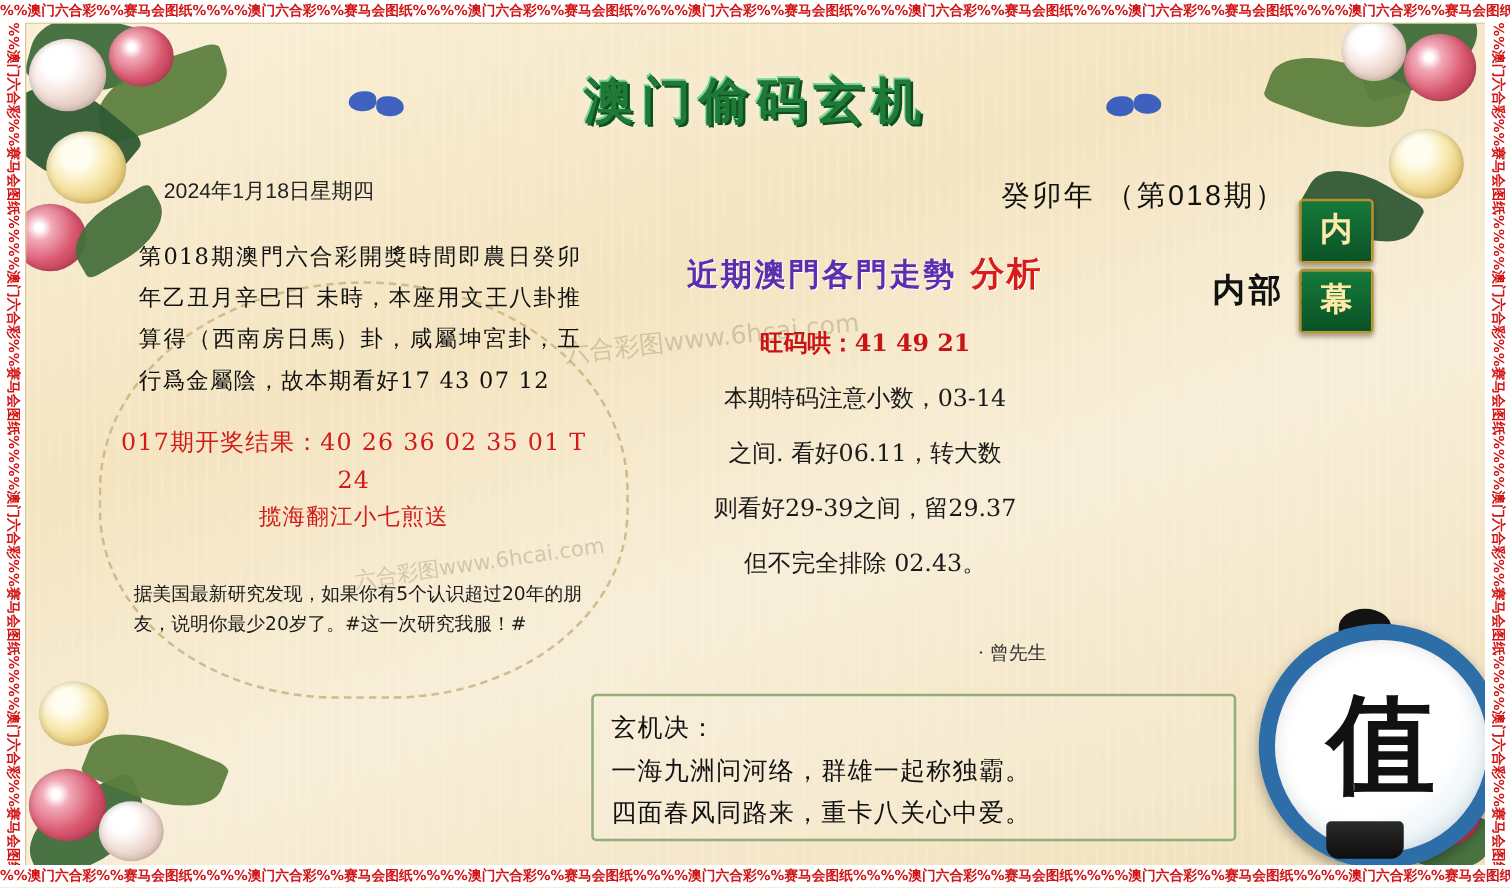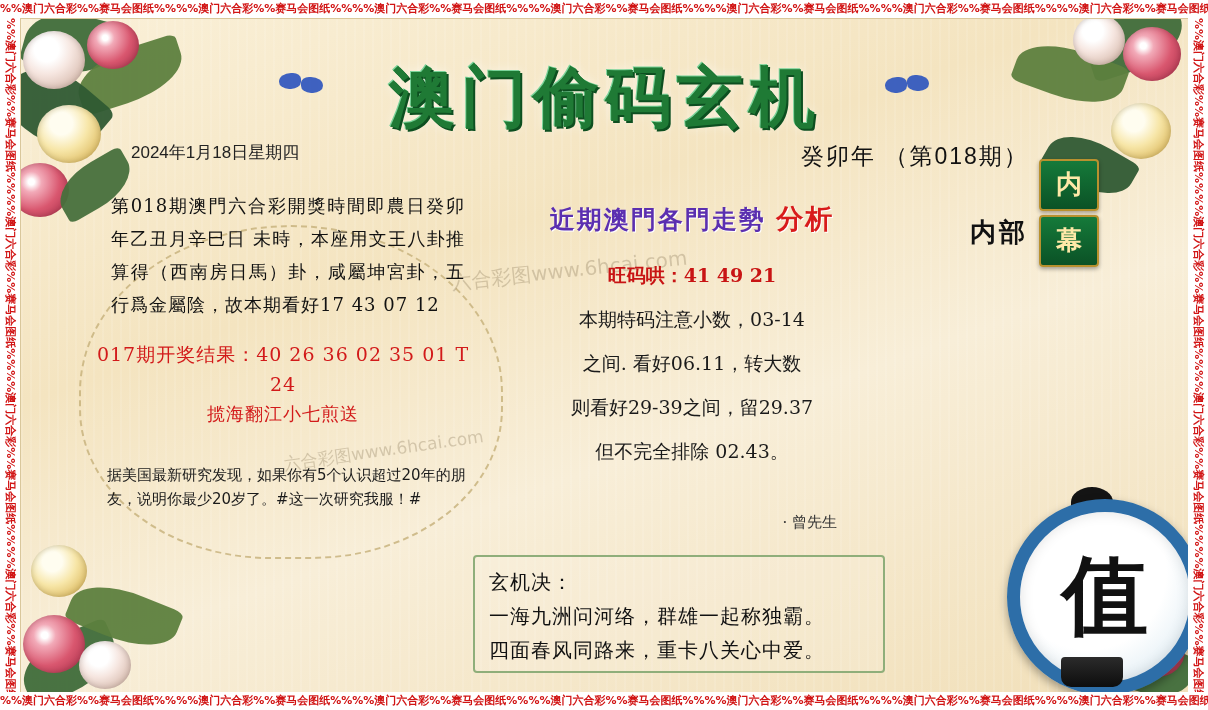--- a/index.html
+++ b/index.html
@@ -48,21 +48,21 @@
   .rose{position:absolute;border-radius:50%;
     background:radial-gradient(circle at 35% 35%,#fff 0 6%,#f2aab8 20%,#d9576f 55%,#a32a45 100%);
     box-shadow:inset 0 0 6px rgba(0,0,0,.2);}
   .rose.w{background:radial-gradient(circle at 38% 32%,#fff 0 22%,#f6e6e0 45%,#dcc2b6 75%,#b79b8e 100%);}
   .rose.y{background:radial-gradient(circle at 38% 32%,#fffdf0 0 20%,#f7e6a8 48%,#e0c06a 78%,#b89440 100%);}
 
   
   #title{
     position:absolute;left:0;right:0;top:34px;text-align:center;z-index:20;
     font-family:"DejaVu Serif","Liberation Serif",serif;
-    font-size:66px;font-weight:bold;letter-spacing:6px;
+    font-size:40px;font-weight:bold;letter-spacing:6px;
     color:#1f7a35;
     text-shadow:
       2px 2px 0 #0d4f20,
       -1px -1px 0 #7ad39a,
       0 0 12px rgba(255,255,255,.6);
   }
   .butterfly{position:absolute;z-index:21;}
   .bf-wing{position:absolute;width:22px;height:16px;background:#2a52be;border-radius:60% 40% 50% 50%;opacity:.9;}
   .bf-wing.r{transform:scaleX(-1);}
 
@@ -132,21 +132,21 @@
     width:56px;height:48px;margin-bottom:4px;
     background:linear-gradient(180deg,#157a3a,#0b5226);
     border:2px solid #b8912f;border-radius:4px;
     color:#ffe9a8;font-family:"DejaVu Serif","Liberation Serif",serif;
     font-size:26px;font-weight:bold;text-align:center;line-height:46px;
     box-shadow:0 2px 4px rgba(0,0,0,.35);
   }
 
   
   #bottom-box{
-    position:absolute;left:452px;top:536px;width:412px;height:118px;z-index:20;
+    position:absolute;left:452px;top:536px;width:516px;height:118px;z-index:20;
     border:2px solid #8fae7a;border-radius:4px;background:rgba(255,255,255,0.12);
     padding:8px 14px;box-sizing:border-box;
   }
   .bl{
     font-family:"DejaVu Serif","Liberation Serif",serif;
     font-size:20px;line-height:34px;color:#111;letter-spacing:1px;
   }
 
   
   #plate-wrap{position:absolute;left:978px;top:470px;width:190px;height:200px;z-index:26;}

